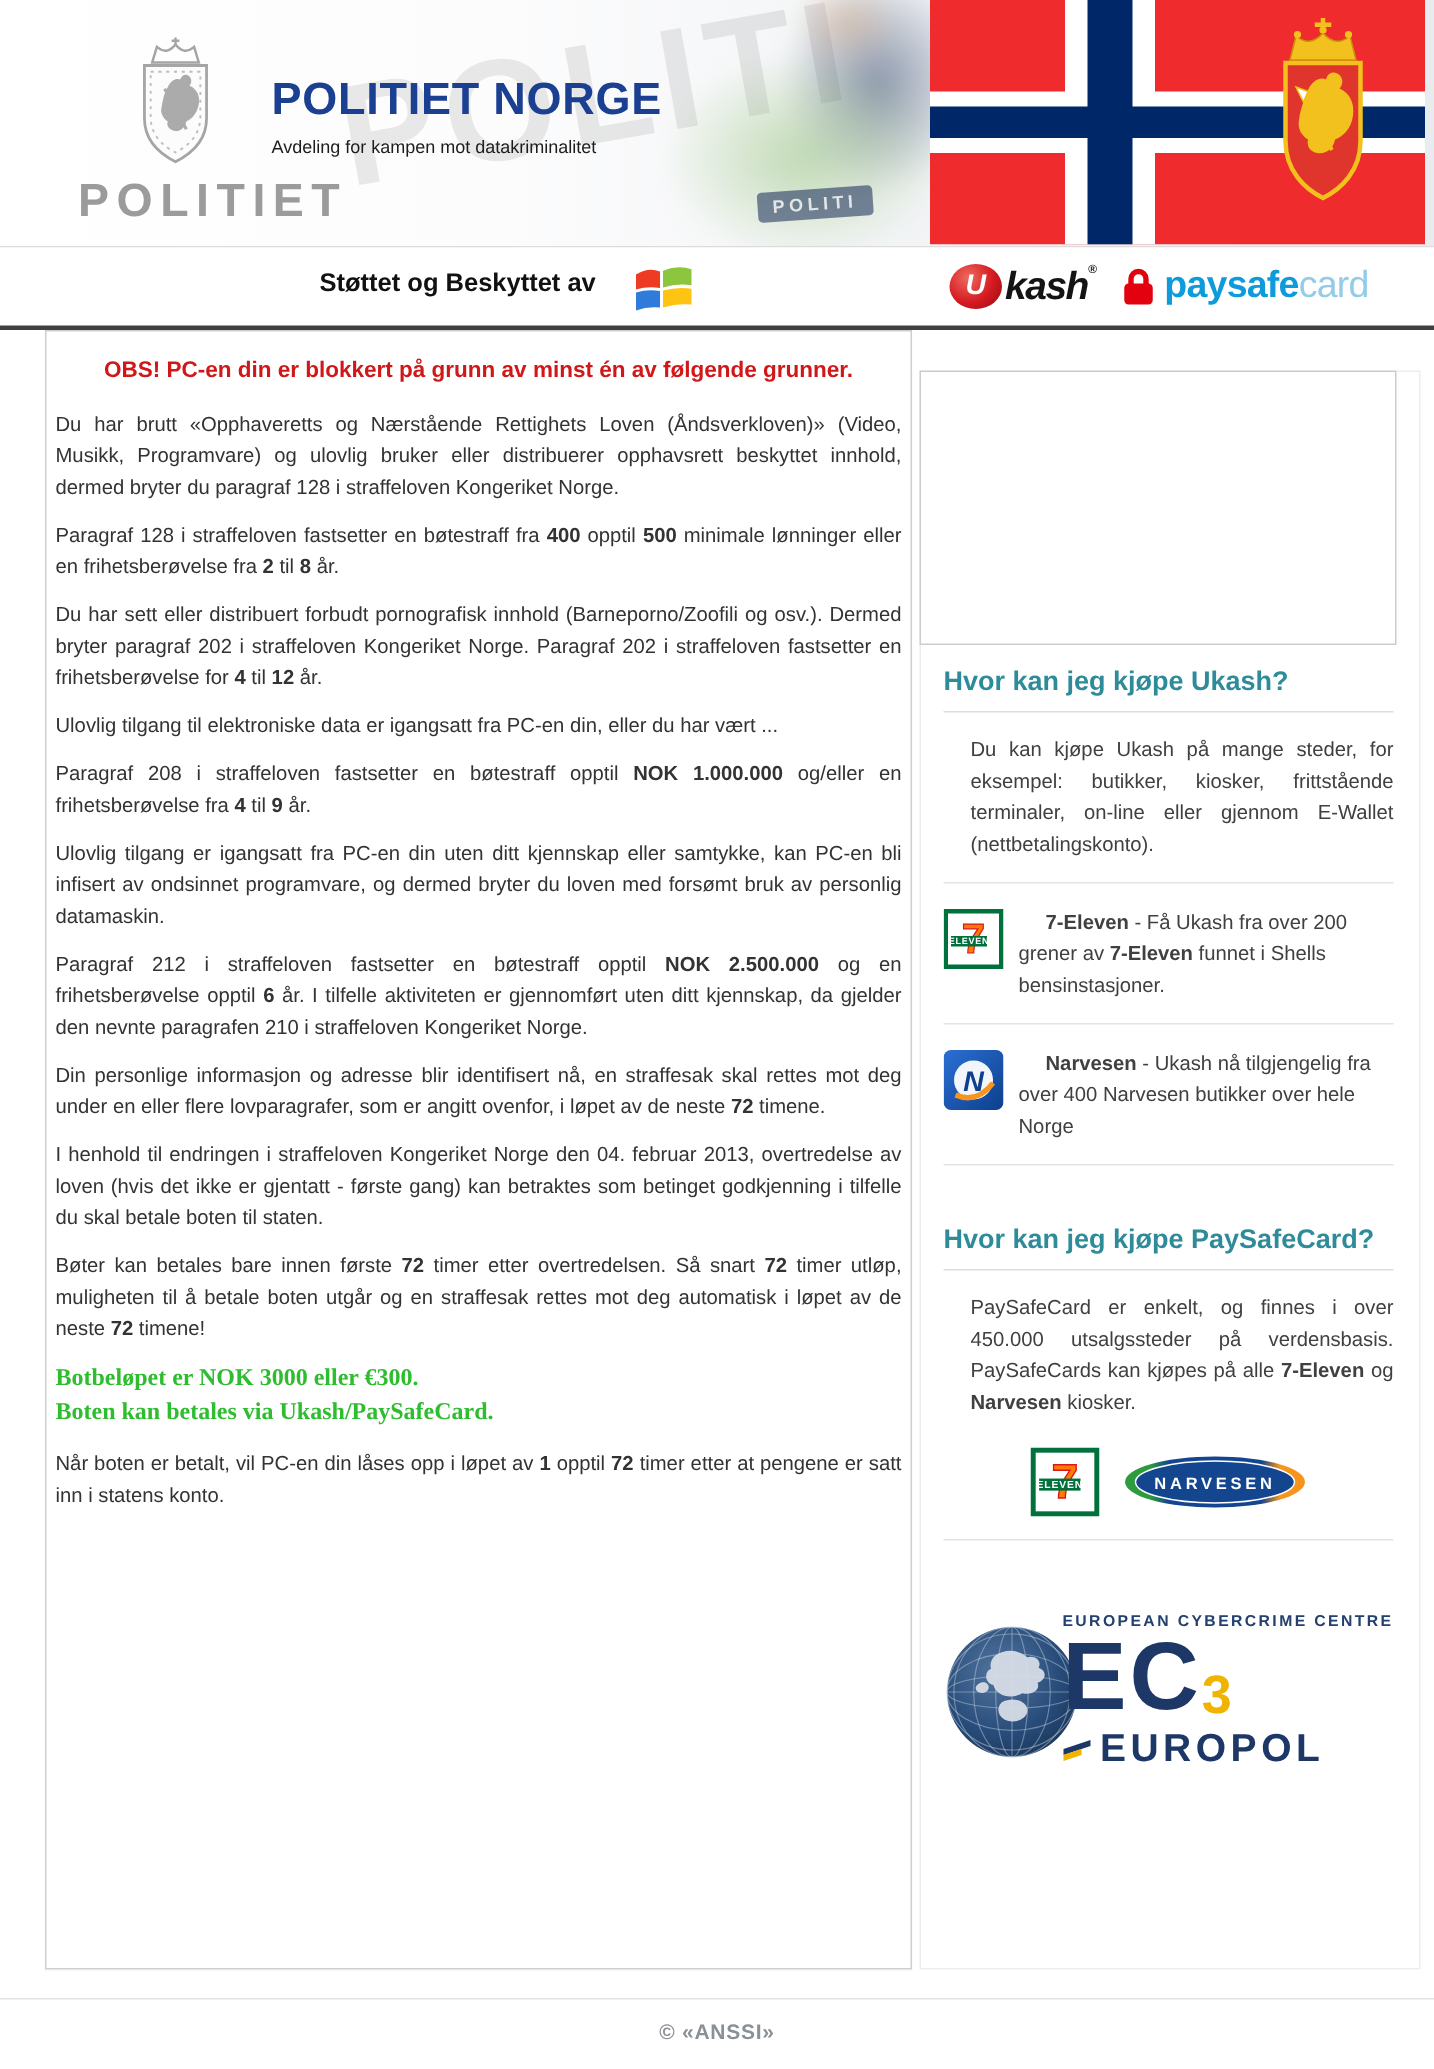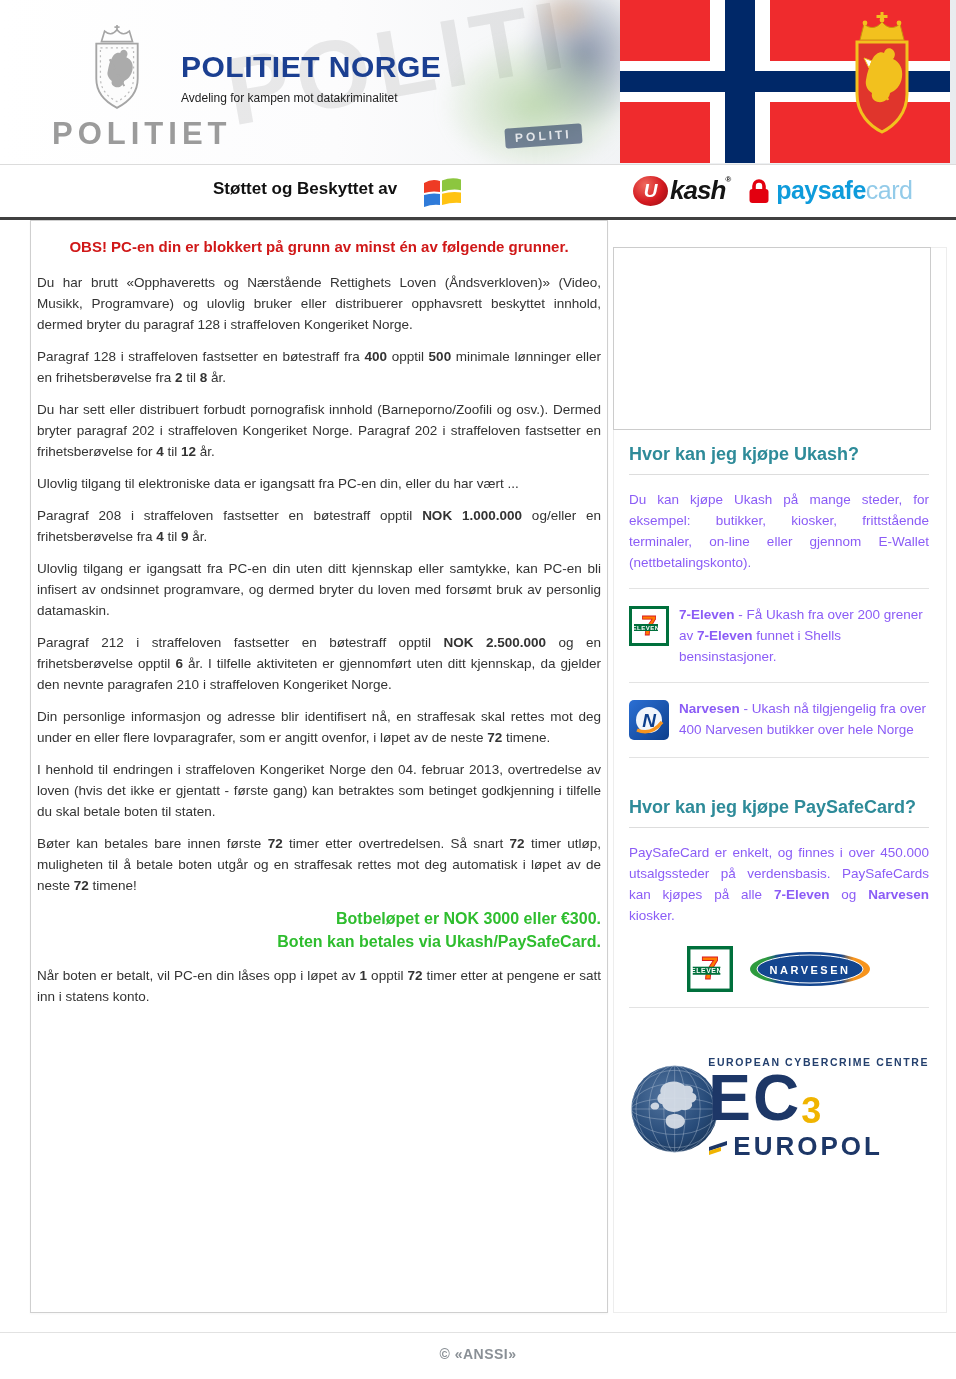--- a/index.html
+++ b/index.html
@@ -45,32 +45,32 @@
   .psc { display:flex; align-items:center; margin-left:16px; }
   .psc svg { margin-right:4px; }
   .psc-word1 { font-size:25px; font-weight:bold; color:#0e9bdb; letter-spacing:-.5px; }
   .psc-word2 { font-size:25px; font-weight:normal; color:#93cbe9; letter-spacing:-.5px; }
 
   
   .main-box { position:absolute; left:30px; top:220px; width:578px; height:1093px;
     border:1px solid #cfcfcf; background:#fff; padding:16px 6px; box-shadow:0 1px 2px rgba(0,0,0,.04); }
   .warning-headline { text-align:center; font-size:15px; line-height:20px; font-weight:bold; color:#d01818; margin-bottom:15px; }
   .main-box p { font-size:13.5px; line-height:21px; text-align:justify; color:#333; margin-bottom:11px; }
-  .green-block { text-align:right; margin:8px 0 12px; }
+  .green-block { text-align:left; margin:8px 0 12px;font-family:Liberation Serif, serif; }
   .green-line { font-size:16px; line-height:23px; font-weight:bold; color:#2ebd2e; }
 
   
   .sidebar { position:absolute; left:613px; top:247px; width:334px; height:1066px;
     border:1px solid #ededed; background:#fff; }
   .sb-placeholder { position:absolute; left:-1px; top:-1px; width:318px; height:183px;
     border:1px solid #cccccc; background:#fff; }
   .sb-content { position:absolute; left:0; top:196px; width:100%; padding:0 17px 0 15px; }
   .sb-heading { font-size:18px; font-weight:bold; color:#2e8b99; padding-bottom:9px;
     border-bottom:1px solid #ddd; margin-bottom:14px; }
-  .sb-text { font-size:13.5px; line-height:21px; text-align:justify; color:#8b5cf6; }
+  .sb-text { font-size:13.5px; line-height:21px; text-align:justify; color:#404040;margin-left:18px; }
   .sb-div { border-top:1px solid #e3e3e3; margin:15px 0; }
   .sb-item { overflow:hidden; }
   .sb-item .shop-logo { float:left; margin:2px 10px 2px 0; }
   .gap24 { height:24px; }
   .shop-logos-row { display:flex; align-items:center; justify-content:center; margin:20px 0 6px; }
   .shop-logos-row > * { margin:0 8px; }
 
   
   .ec3 { display:flex; align-items:center; margin-top:40px; }
   .ec3-text { margin-left:-12px; }

